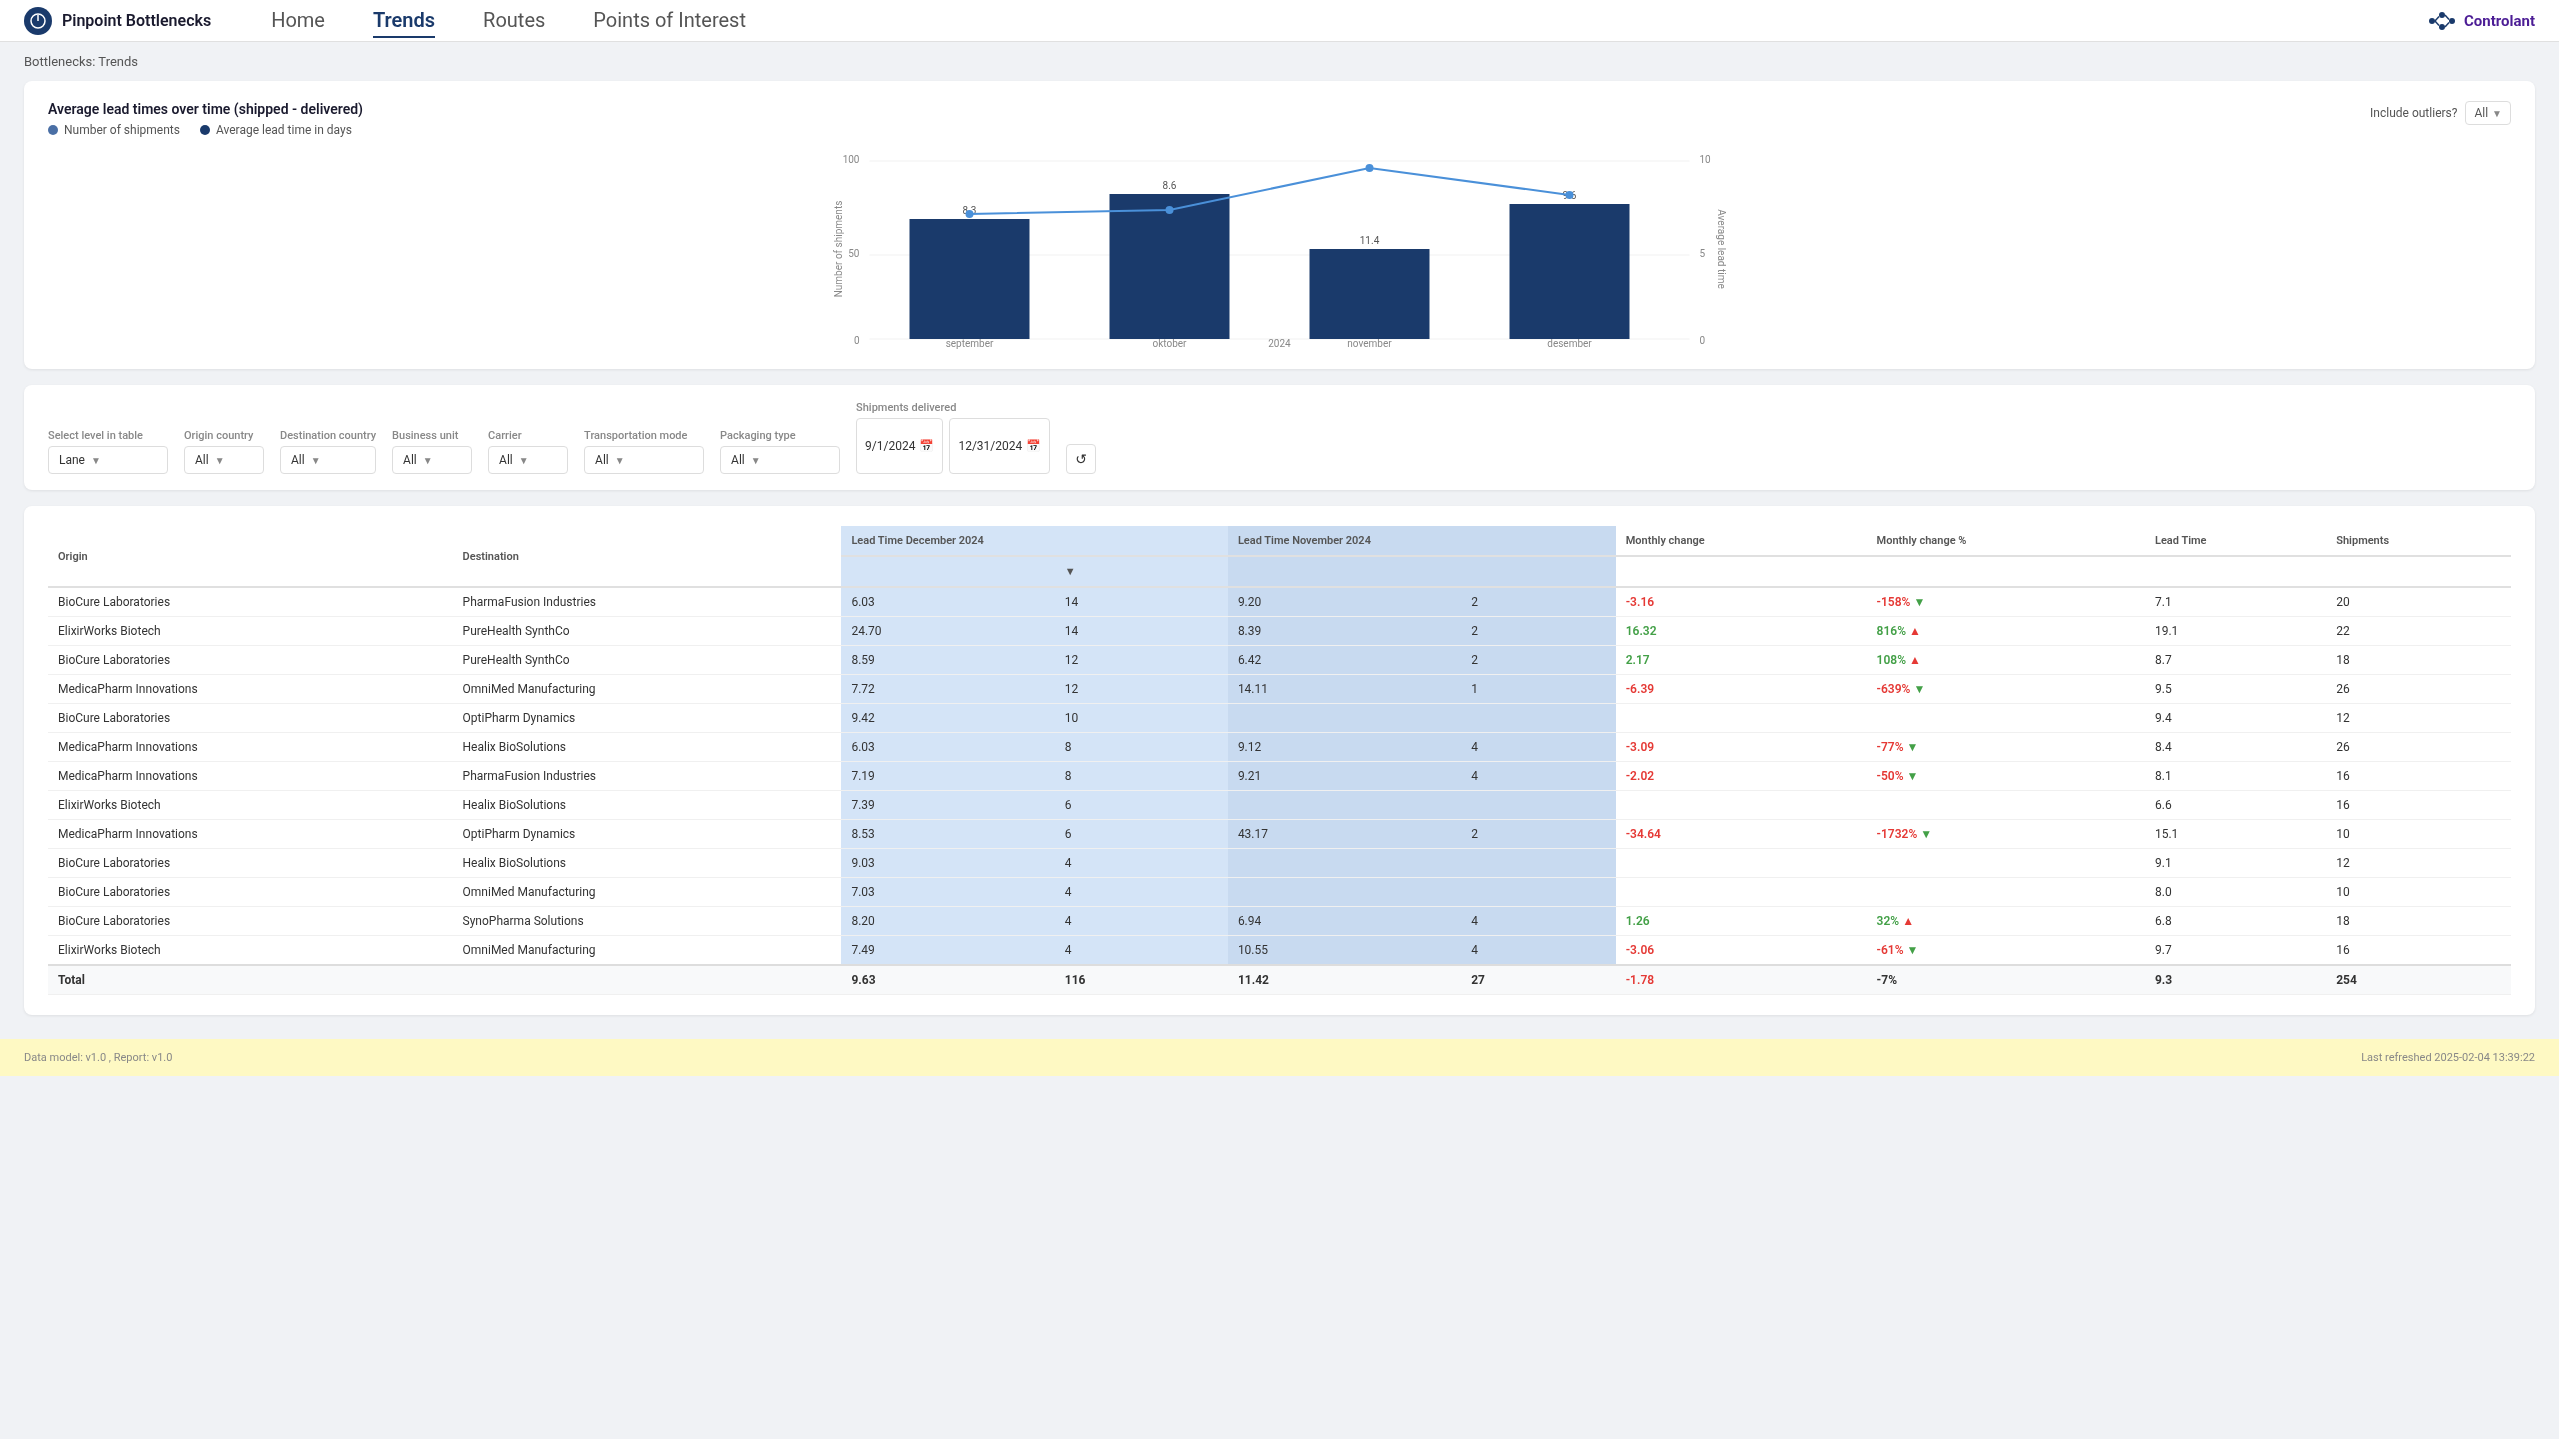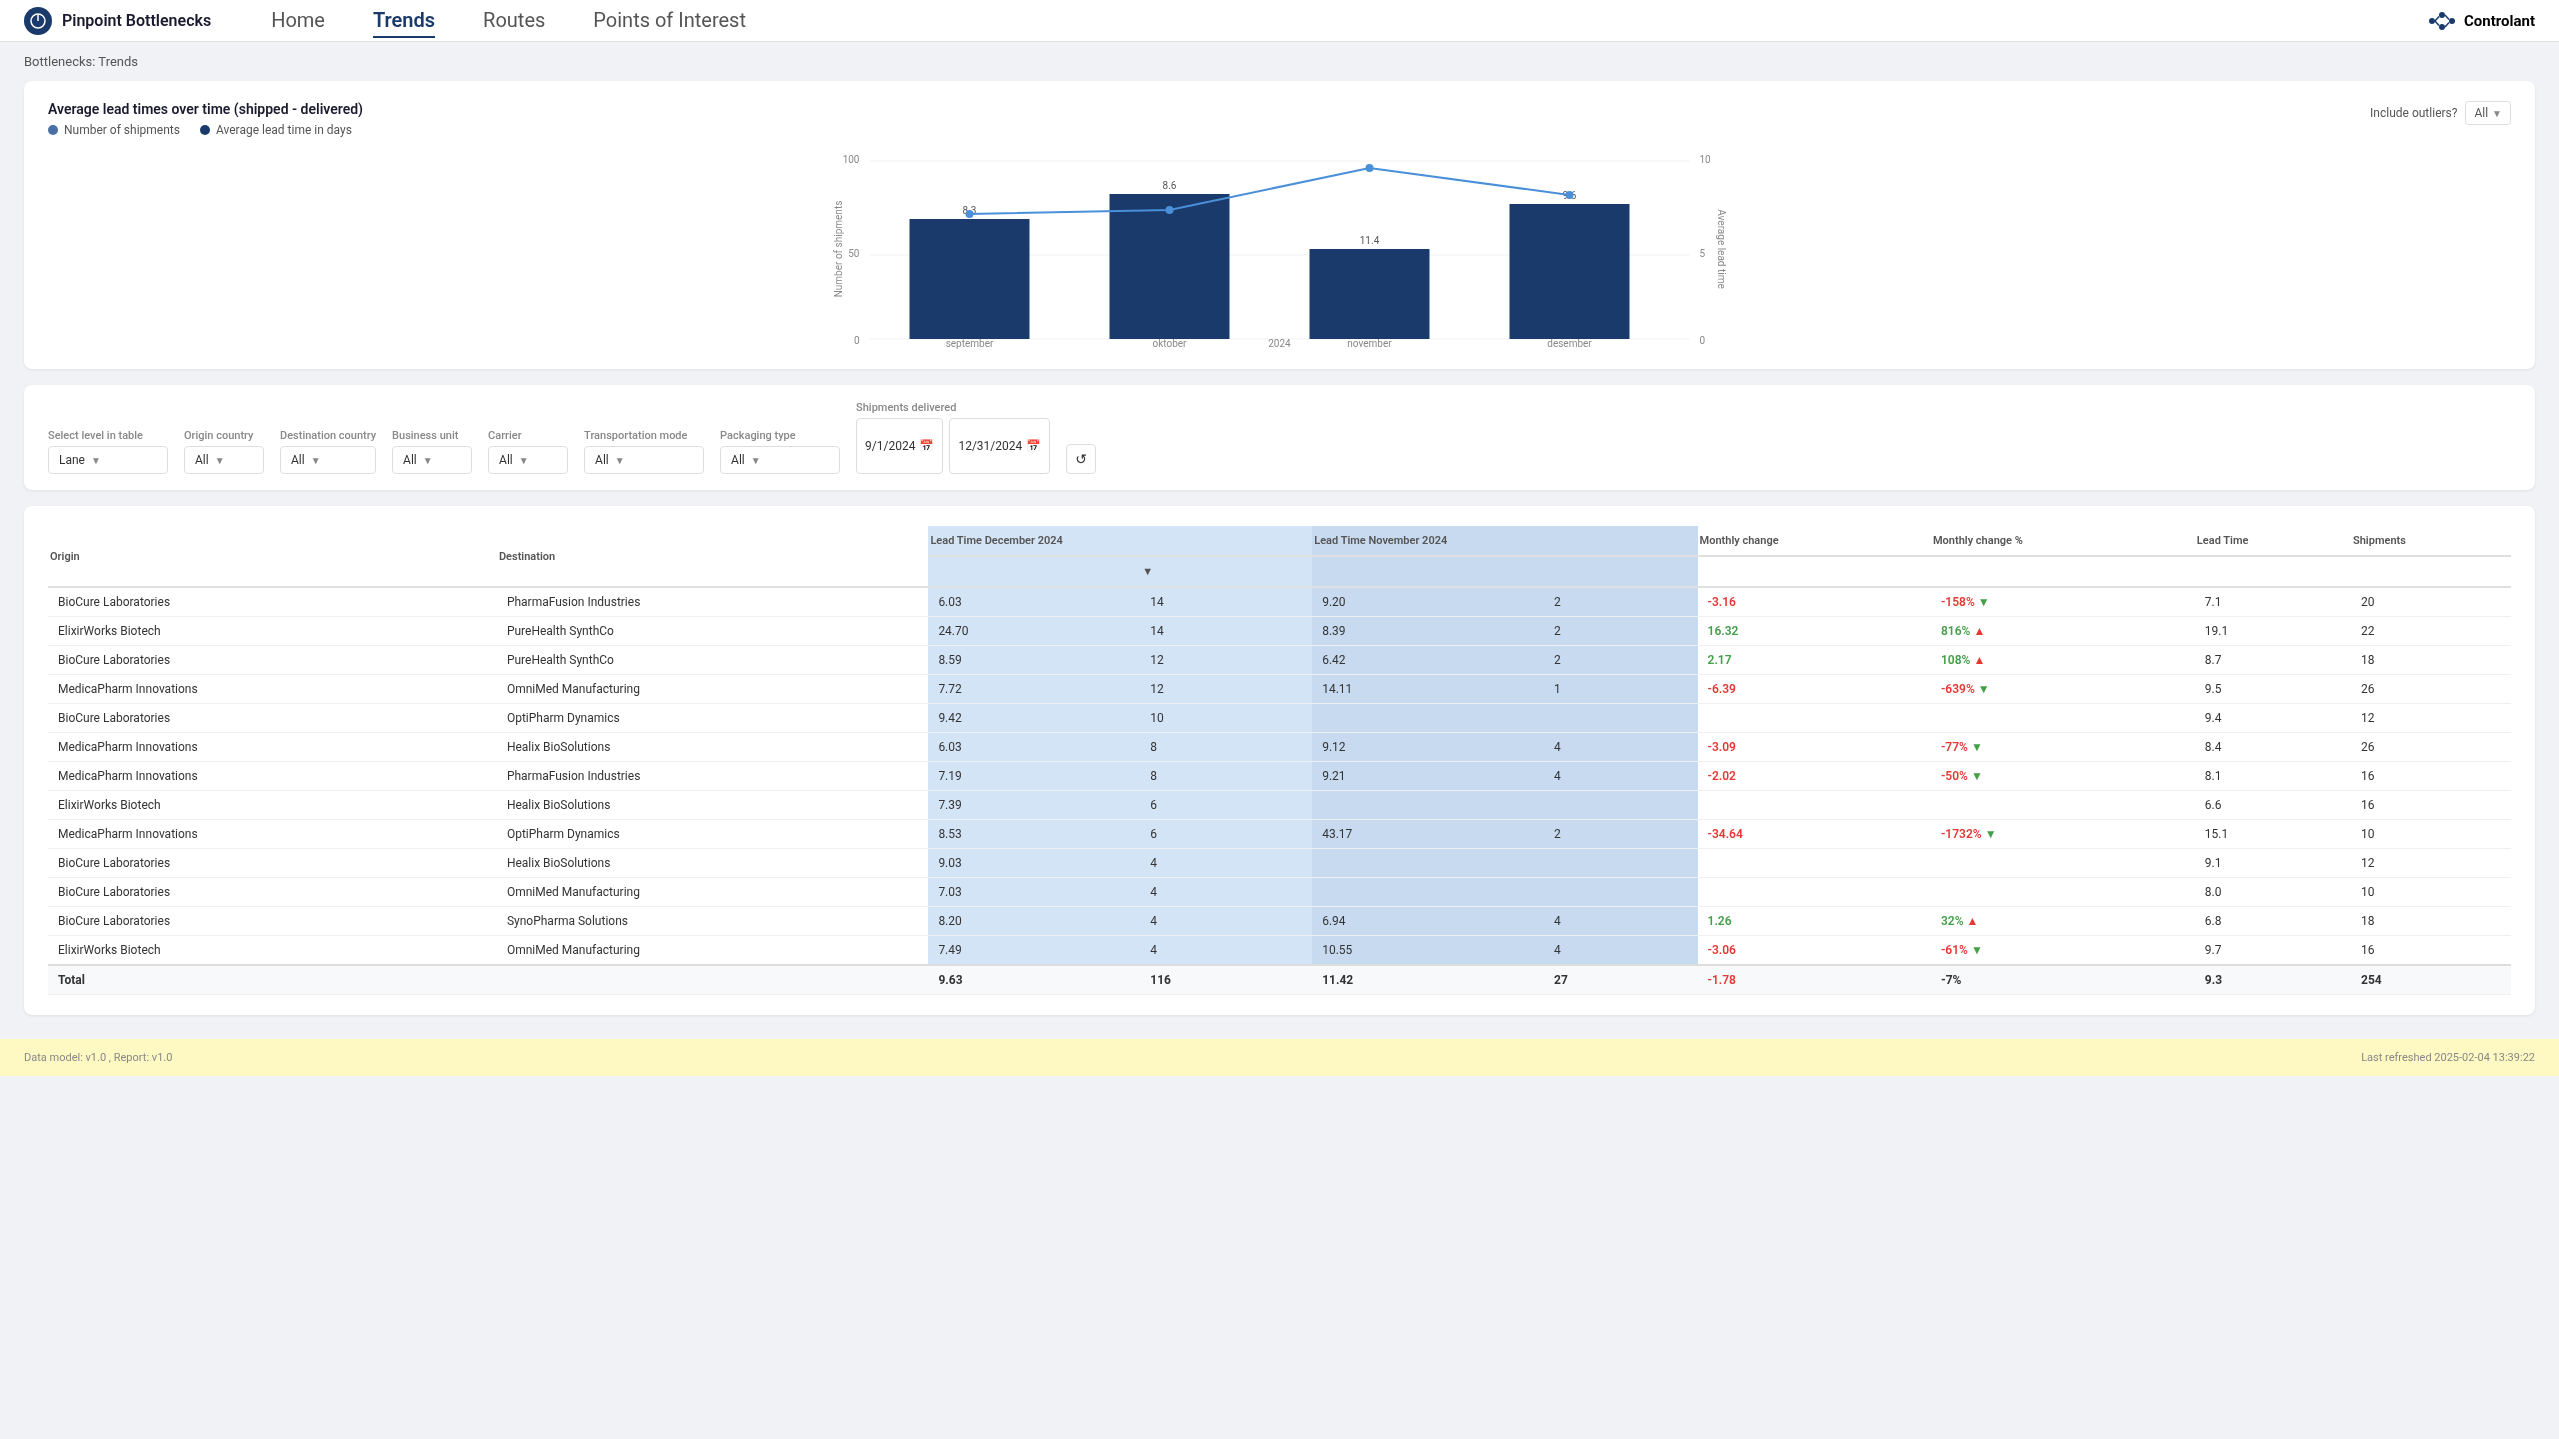--- a/index.html
+++ b/index.html
@@ -7,21 +7,21 @@
 
     
     .header { background: #fff; display: flex; align-items: center; padding: 0 24px; height: 42px; border-bottom: 1px solid #e0e0e0; }
     .header-logo { display: flex; align-items: center; gap: 10px; font-size: 16px; font-weight: 600; color: #1a1a2e; margin-right: 60px; }
     .header-logo-icon { width: 28px; height: 28px; background: #1a3a6b; border-radius: 50%; display: flex; align-items: center; justify-content: center; color: #fff; font-size: 13px; font-weight: bold; }
     .nav { display: flex; gap: 48px; flex: 1; }
     .nav-item { font-size: 20px; color: #555; cursor: pointer; padding: 4px 0; text-decoration: none; }
     .nav-item.active { color: #1a3a6b; border-bottom: 2px solid #1a3a6b; font-weight: 600; }
     .header-brand { display: flex; align-items: center; gap: 8px; margin-left: auto; }
     .brand-dots { display: flex; gap: 2px; }
-    .brand-name { font-size: 15px; font-weight: 700; color: #000000; }
+    .brand-name { font-size: 15px; font-weight: 700; color: #4c1d95; }
 
     
     .breadcrumb { padding: 12px 24px; font-size: 13px; color: #555; background: #f0f2f5; }
 
     
     .main { padding: 0 24px 24px; }
 
     
     .card { background: #fff; border-radius: 8px; padding: 20px 24px; margin-bottom: 16px; box-shadow: 0 1px 3px rgba(0,0,0,0.08); }
 
@@ -54,21 +54,21 @@
     .btn-outline { border: 1px solid #1a3a6b; color: #1a3a6b; background: #fff; border-radius: 4px; padding: 8px 16px; font-size: 13px; cursor: pointer; font-weight: 500; }
     .btn-outline.active { background: #f0f4ff; }
     .select-lane-btn { margin-left: auto; display: flex; align-items: center; gap: 8px; border: 1px solid #ddd; border-radius: 4px; padding: 8px 16px; font-size: 13px; cursor: pointer; background: #f8f9fa; color: #555; }
 
     
     .table-card { background: #fff; border-radius: 8px; padding: 20px 24px; box-shadow: 0 1px 3px rgba(0,0,0,0.08); }
     .table-section-title { font-size: 14px; font-weight: 600; color: #1a1a2e; margin-bottom: 4px; }
     .table-subtitle { font-size: 11px; color: #888; margin-bottom: 16px; }
 
     table { width: 100%; border-collapse: collapse; font-size: 12px; }
-    thead th { text-align: left; padding: 8px 2px; font-size: 11px; color: #555; font-weight: 600; border-bottom: 2px solid #e0e0e0; white-space: nowrap; }
+    thead th { text-align: left; padding: 8px 10px; font-size: 11px; color: #555; font-weight: 600; border-bottom: 2px solid #e0e0e0; white-space: nowrap; }
     thead th.highlighted { background: #d4e4f7; }
     thead th.highlighted2 { background: #c8daf0; }
     tbody tr { border-bottom: 1px solid #f0f0f0; }
     tbody td { padding: 7px 10px; color: #333; }
     tbody tr.total-row td { font-weight: 700; border-top: 2px solid #ddd; background: #f8f9fa; }
 
     .td-highlight { background: #d4e4f7; }
     .td-highlight2 { background: #c8daf0; }
 
     .negative { color: #e53935; font-weight: 600; }

